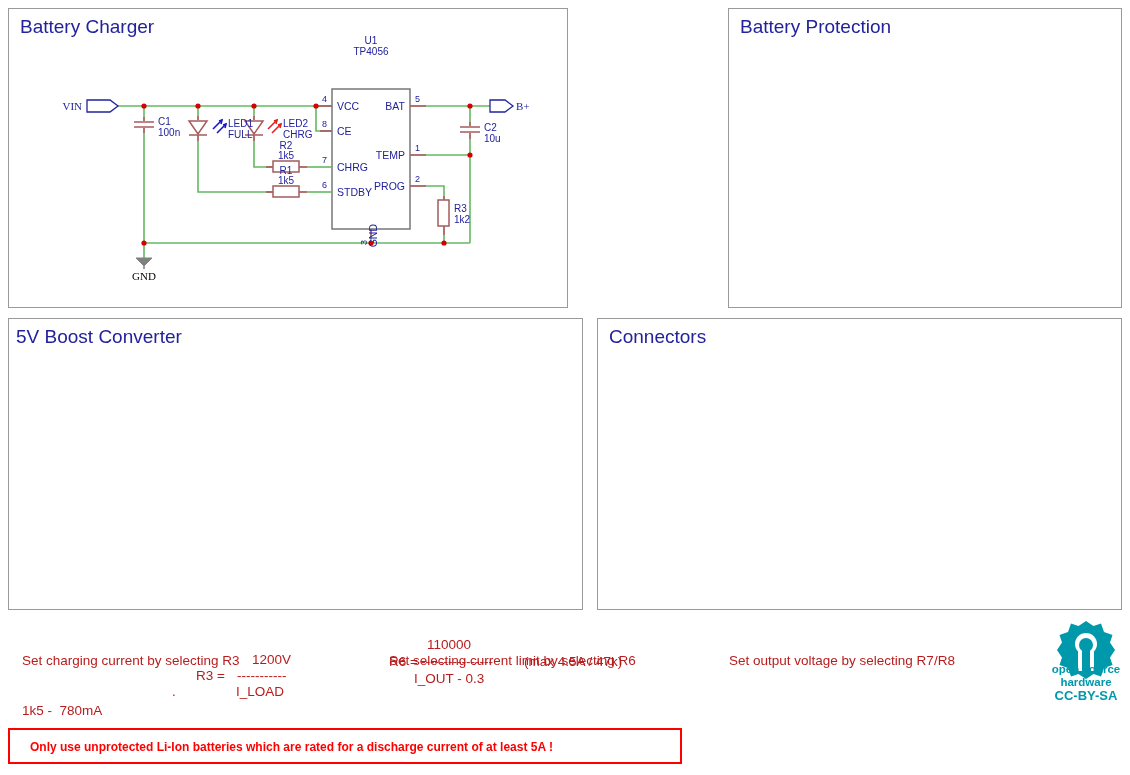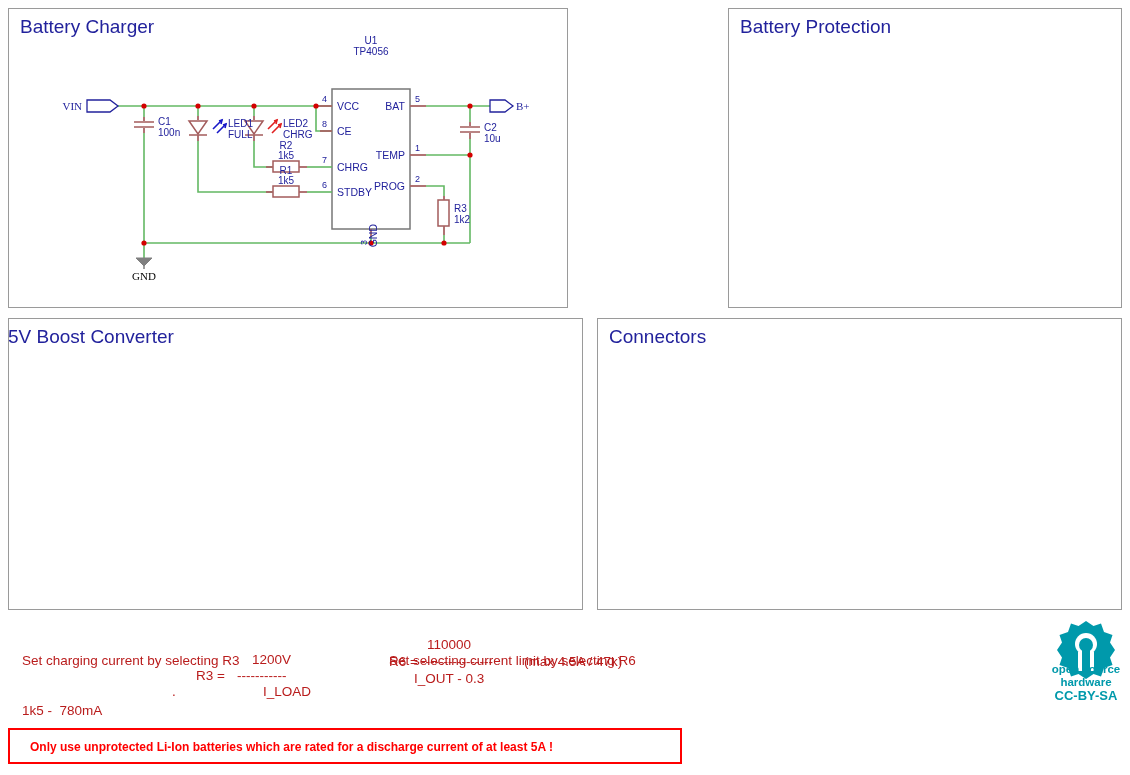--- a/index.html
+++ b/index.html
@@ -630,50 +630,51 @@
       <text class="gndtxt" x="1011" y="603" text-anchor="middle">GND</text>
       <text class="gndtxt" x="848" y="494" text-anchor="middle">+5V</text>
       <text class="gndtxt" x="1011" y="509" text-anchor="middle">+5V</text>
     </g>
   </svg>
 
   <div class="block" style="left:728px;top:8px;width:394px;height:300px;"></div>
   <div class="block-title" style="left:740px;top:16px;">Battery Protection</div>
 
   <div class="block" style="left:8px;top:318px;width:575px;height:292px;"></div>
-  <div class="block-title" style="left:8px;top:326px;">5V Boost Converter</div>
+  <div class="block-title" style="left:16px;top:326px;">5V Boost Converter</div>
 
   <div class="block" style="left:597px;top:318px;width:525px;height:292px;"></div>
   <div class="block-title" style="left:609px;top:326px;">Connectors</div>
 
   <div class="note" style="left:22px;top:620px;">
     <div>Set charging current by selecting R3</div>
     <div>1k5 -  780mA</div>
     
     
   </div>
   <div class="note" style="left:172px;top:651px;">
     <div style="font-size:13.5px;">.</div>
   </div>
   <div class="note" style="left:196px;top:668px;">R3 =</div>
   <div class="note" style="left:252px;top:652px;">1200V</div>
   <div class="note" style="left:237px;top:668px;">-----------</div>
-  <div class="note" style="left:263px;top:684px;text-align:right;">I_LOAD</div>
+  <div class="note" style="left:236px;top:684px;text-align:right;">I_LOAD</div>
 
   <div class="note" style="left:389px;top:620px;">
     <div>Set selecting current limit by selecting R6</div>
   </div>
   <div class="note" style="left:389px;top:651px;">.</div>
   <div class="note" style="left:427px;top:637px;">110000</div>
   <div class="note" style="left:389px;top:654px;">R6 =</div>
   <div class="note" style="left:421px;top:654px;">----------------</div>
   <div class="note" style="left:414px;top:671px;">I_OUT - 0.3</div>
   <div class="note" style="left:524px;top:654px;">(max 4.5A / 47k)</div>
 
   <div class="note" style="left:729px;top:620px;">
+    <div>Set output voltage by selecting R7/R8</div>
   </div>
 
   <svg width="70" height="62" style="position:absolute;left:1051px;top:619px;">
     <g fill="#0099ab">
       <path d="M35 2 L42.5 7 L50 4.5 L53 13 L61.5 16 L59 23.5 L64 31 L59 38.5 L61.5 46 L53 49 L50 57.5 L42.5 55 L35 60 L27.5 55 L20 57.5 L17 49 L8.5 46 L11 38.5 L6 31 L11 23.5 L8.5 16 L17 13 L20 4.5 L27.5 7 Z"></path>
     </g>
     <g fill="#ffffff">
       <circle cx="35" cy="25" r="11"></circle>
       <path d="M27 33 L43 33 L43 52 L27 52 Z"></path>
     </g>

